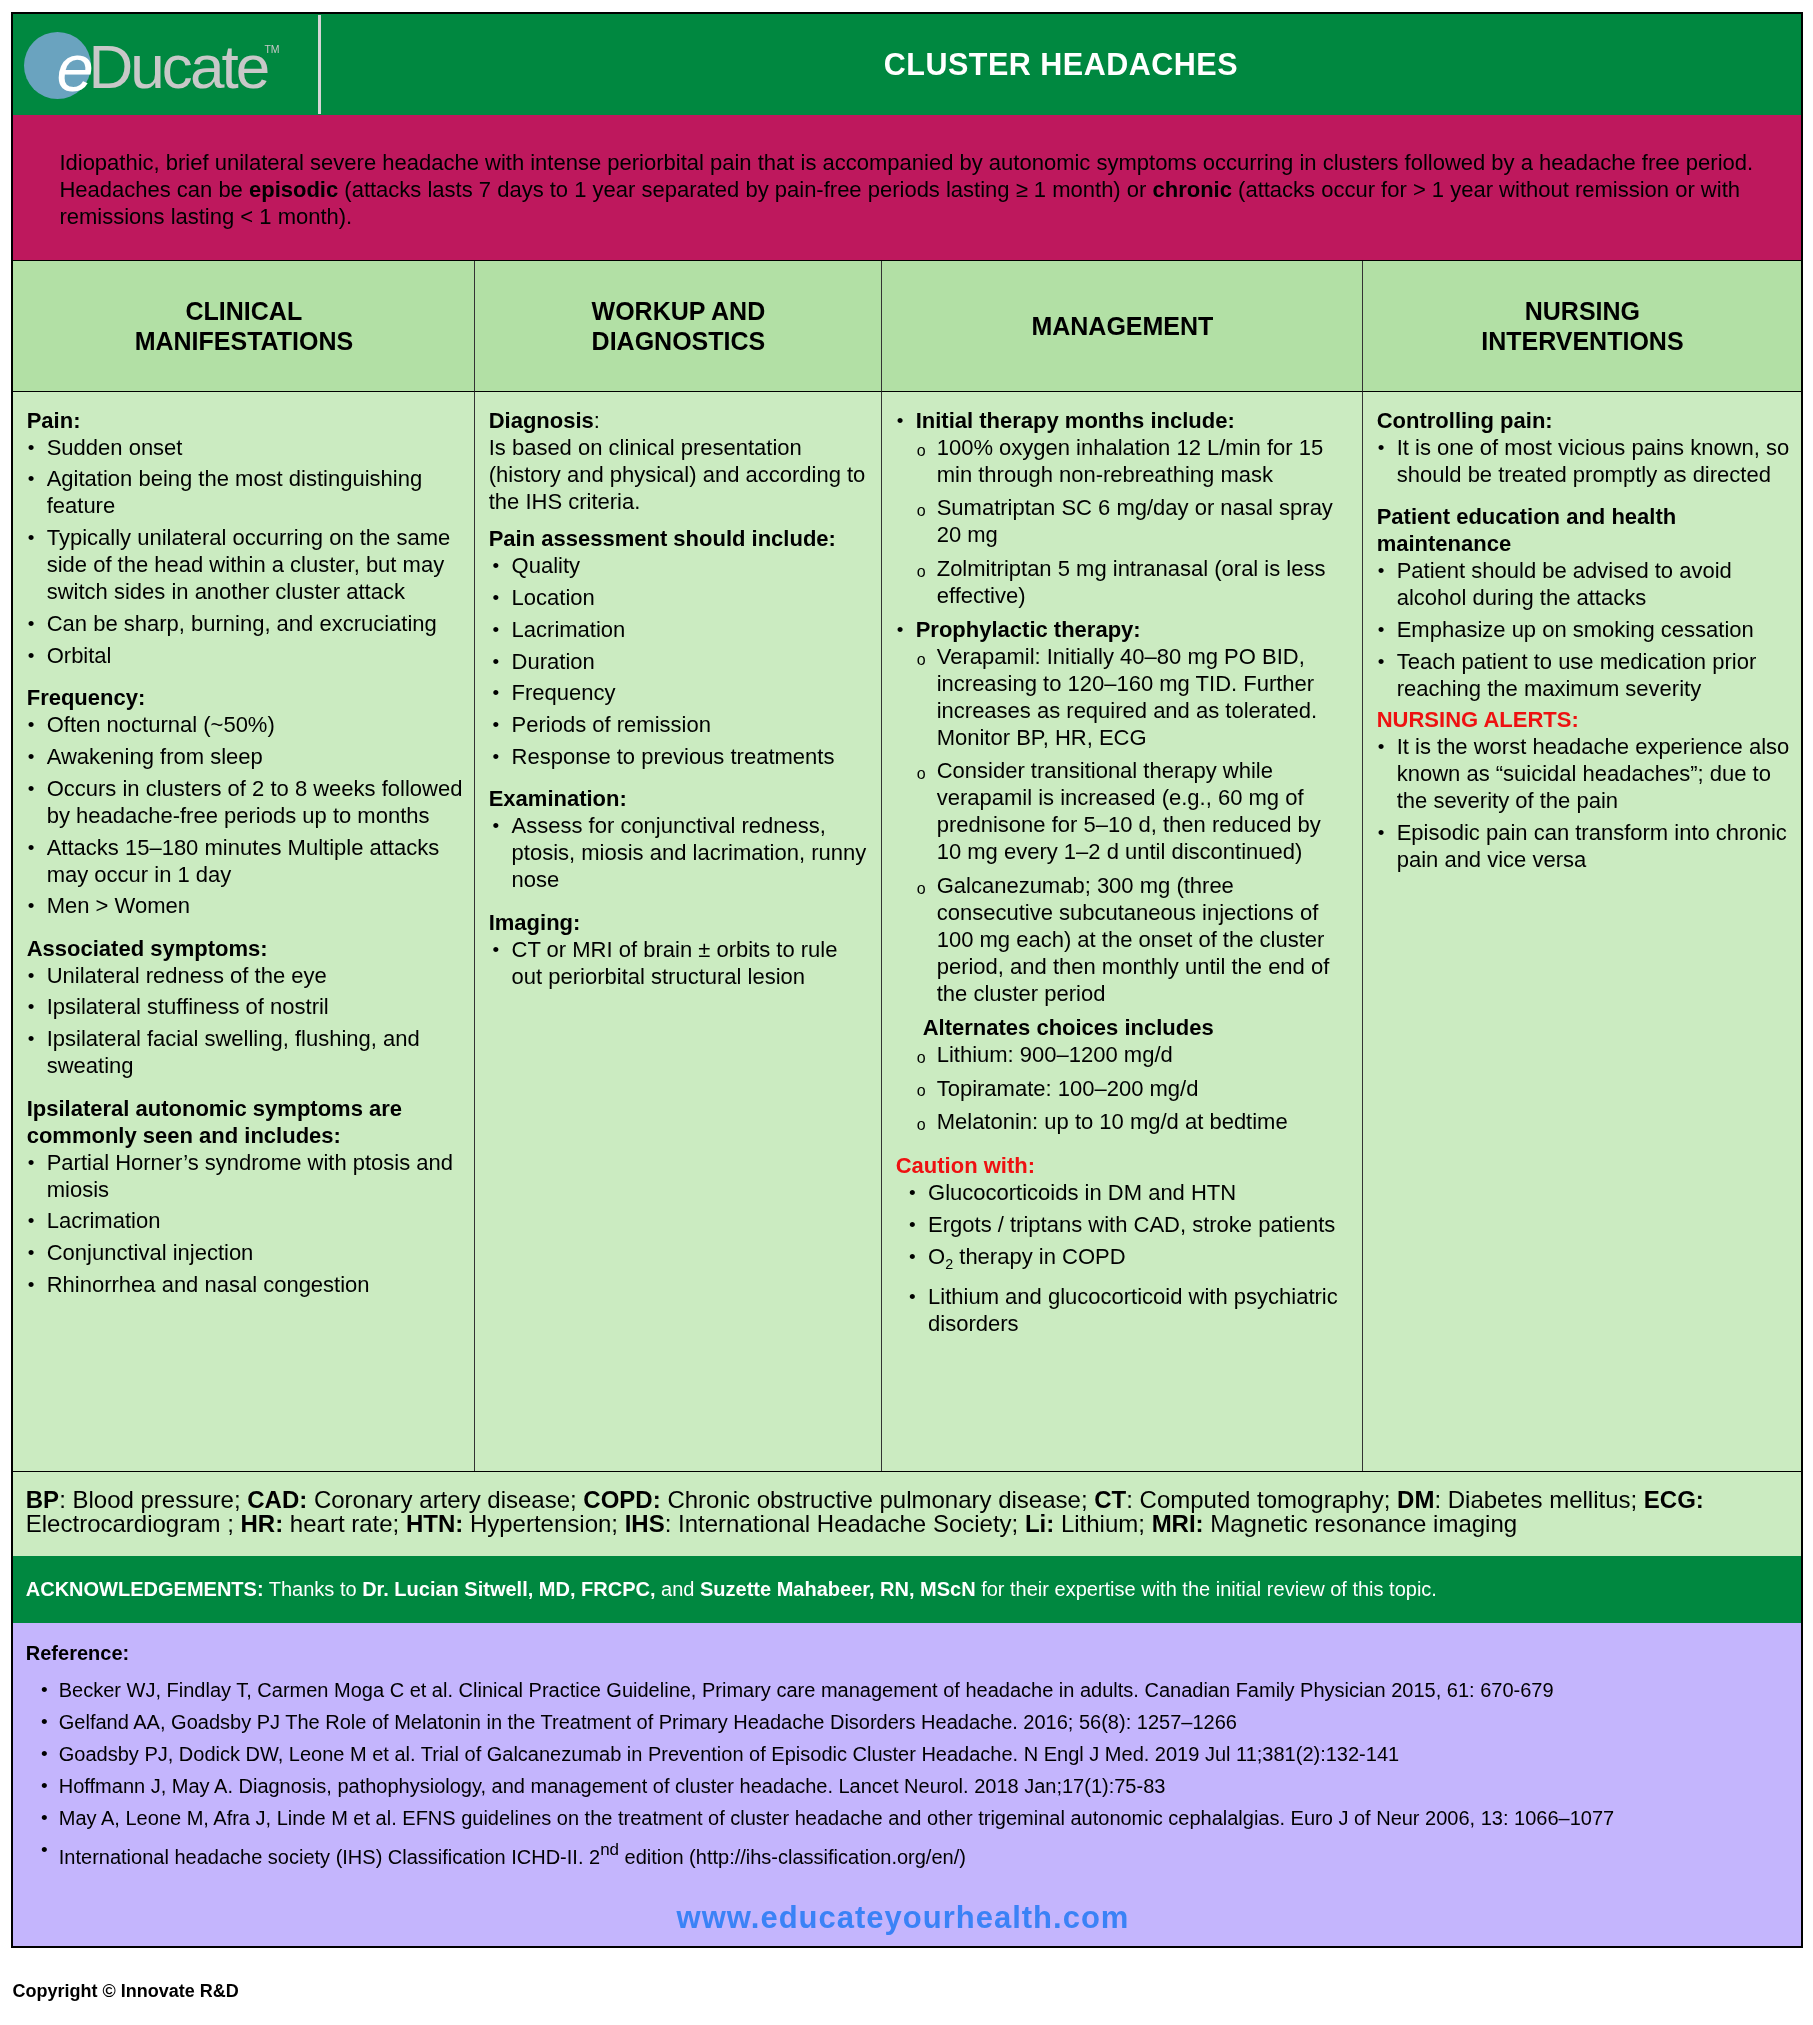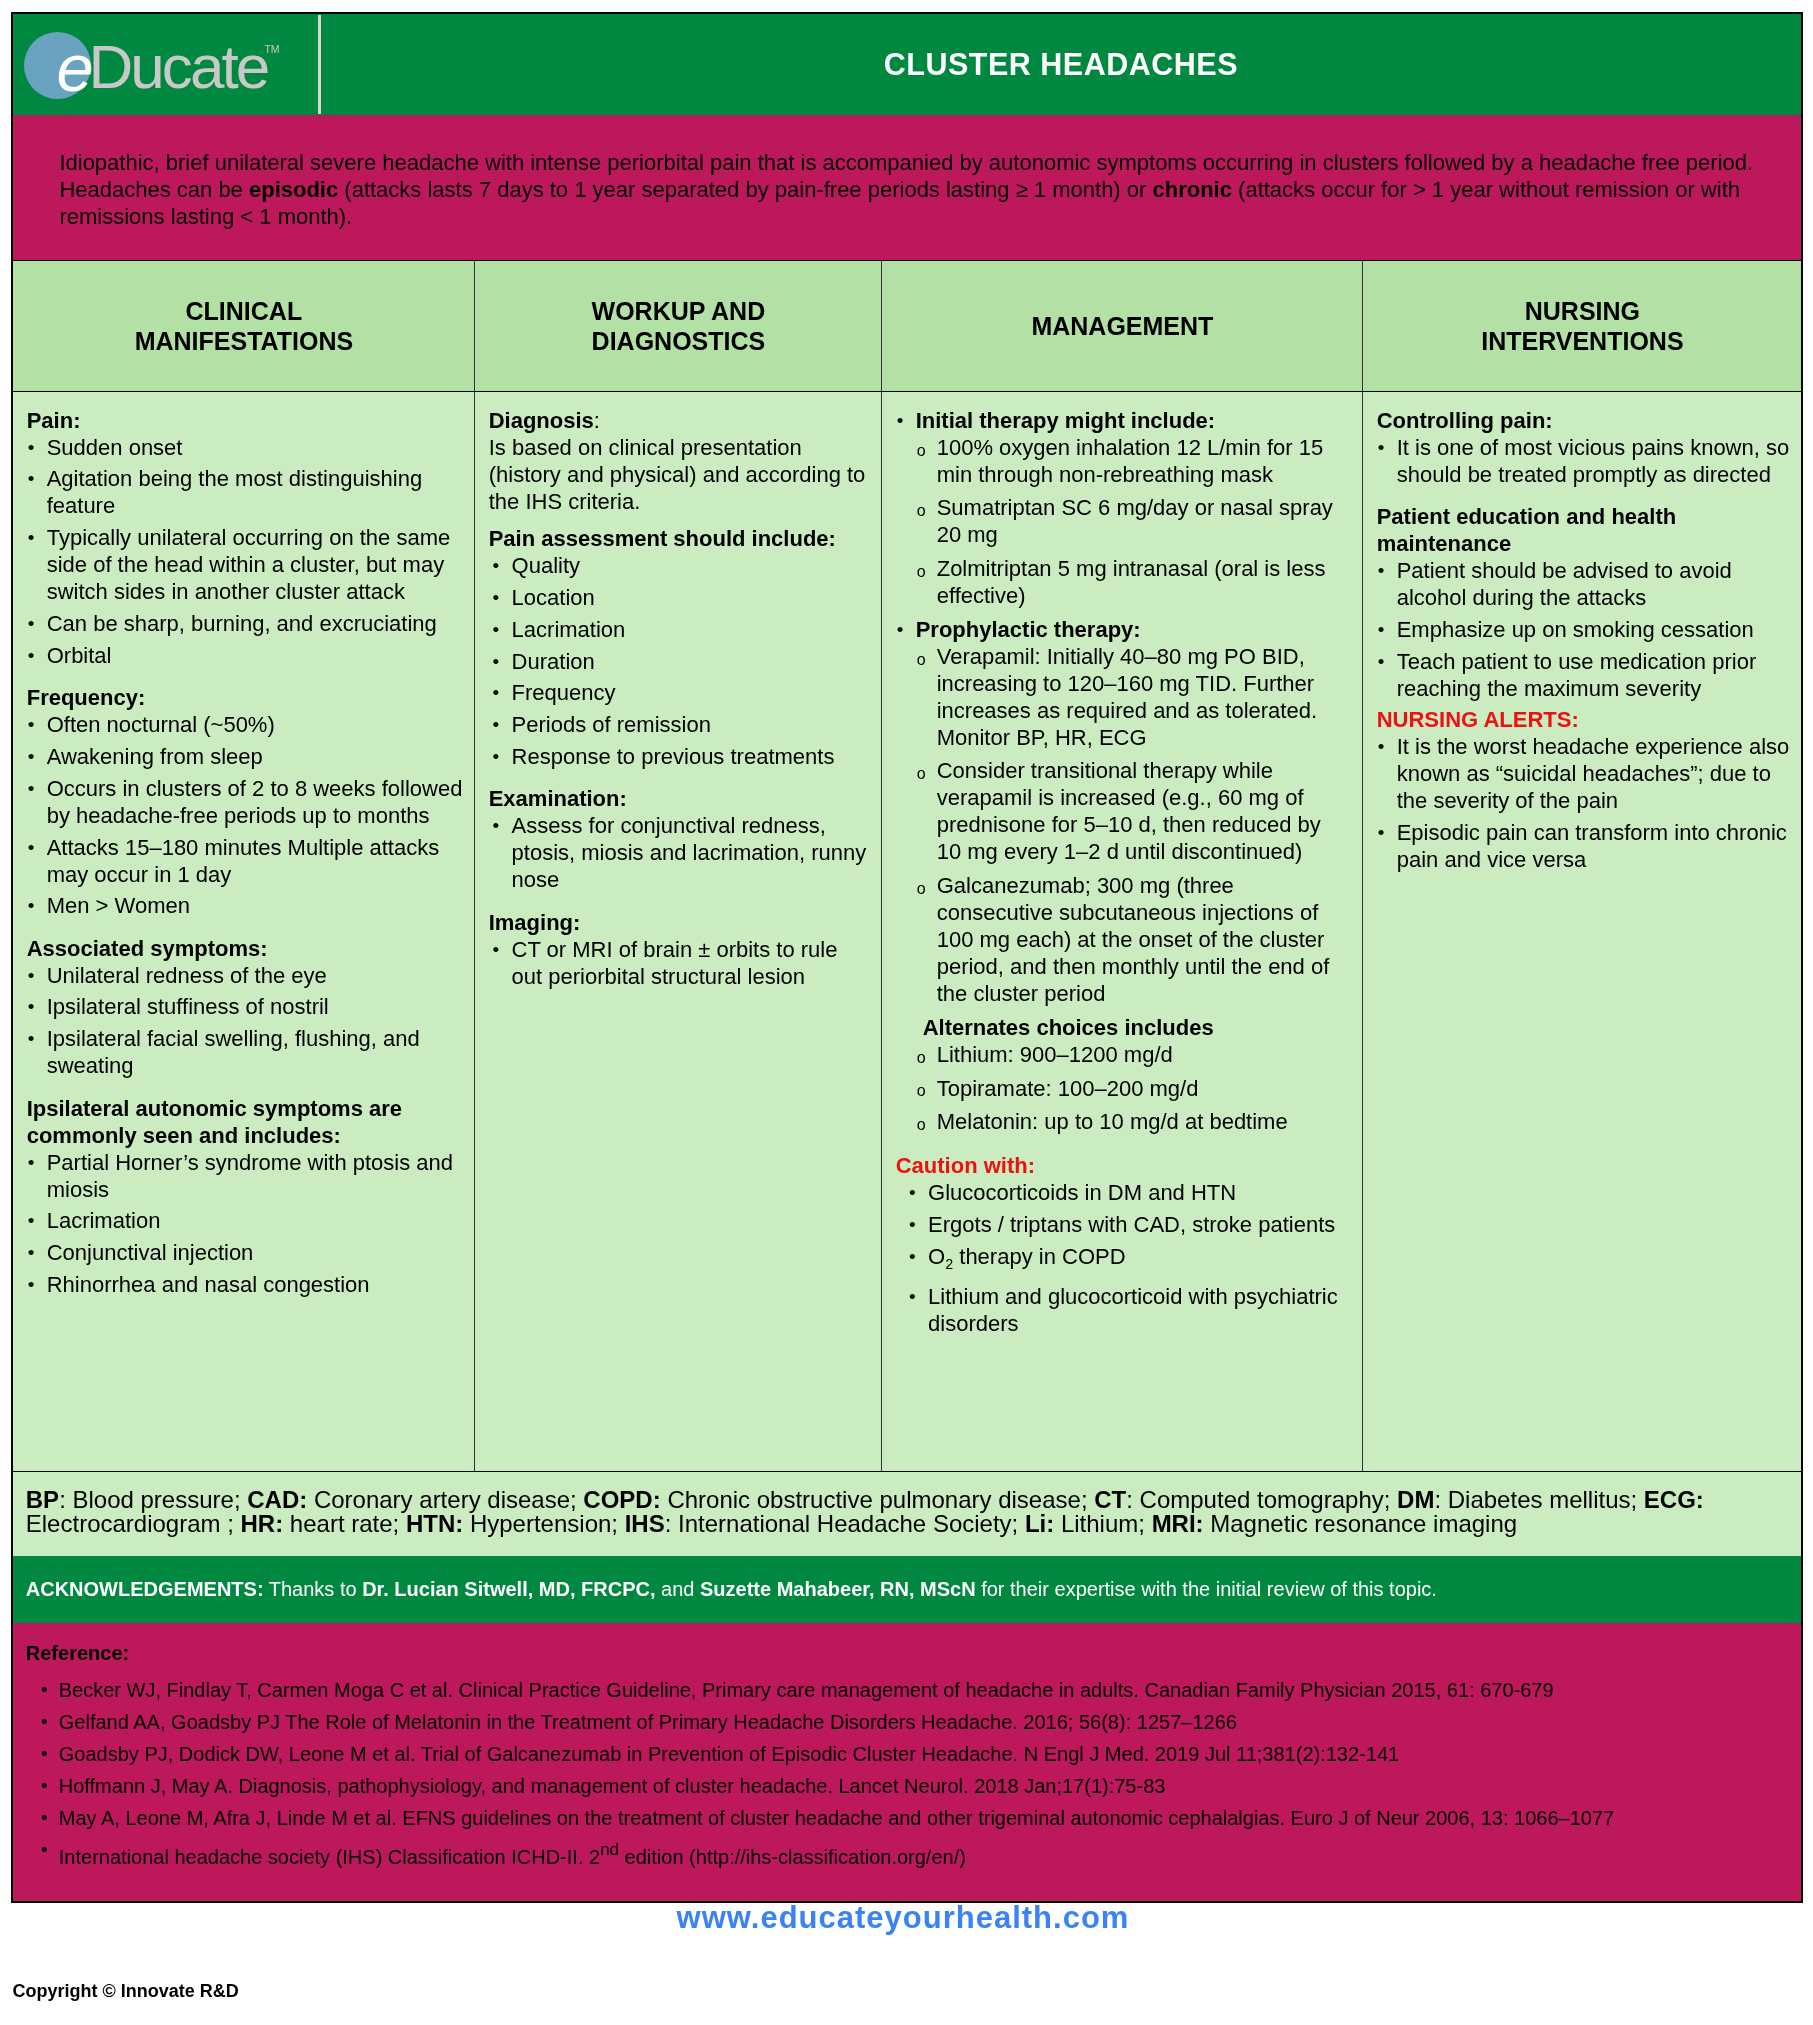--- a/index.html
+++ b/index.html
@@ -43,21 +43,21 @@
 
   
   .abbr { background: #cbebc1; height: 85px; border-top: 1.9px solid #000; padding: 15.2px 19px 0 12.4px; font-size: 24px; line-height: 24px; }
   .abbr b { font-weight: bold; }
 
   
   .ack { background: #008840; height: 67px; display: flex; align-items: center; padding-left: 12.4px; font-size: 20px; color: #ffffff; }
   .ack b { font-weight: bold; }
 
   
-  .refs { background: #be185d; height: 278px; padding: 15.2px 19px 0 12.4px; font-size: 20px; }
+  .refs { background: #c4b5fd; height: 323px; padding: 15.2px 19px 0 12.4px; font-size: 20px; }
   .refs-title { font-weight: bold; line-height: 28.6px; margin-bottom: 6.7px; }
   .refs ul { list-style: none; }
   .refs li { position: relative; padding-left: 33px; line-height: 32px; }
   .refs li::before { content: "•"; position: absolute; left: 15.2px; top: 0; font-size: 19px; }
 
   .website { position: absolute; left: 0; right: 8px; top: 1900px; text-align: center; font-size: 31px; font-weight: bold; color: #3b82f6; letter-spacing: 1px; }
   .copyright { position: absolute; left: 12.4px; top: 1981px; font-size: 18px; font-weight: bold; }
 </style>
 </head>
 <body>
@@ -159,21 +159,21 @@
         <li>Assess for conjunctival redness, ptosis, miosis and lacrimation, runny nose</li>
       </ul>
       <div class="gap-s"></div>
       <div class="sec-title">Imaging:</div>
       <ul class="bul" style="margin-left:2.9px;">
         <li>CT or MRI of brain ± orbits to rule out periorbital structural lesion</li>
       </ul>
     </div>
 
     <div class="col-body">
-      <div class="bul-head">Initial therapy might include:</div>
+      <div class="bul-head">Initial therapy months include:</div>
       <ul class="sub">
         <li>100% oxygen inhalation 12 L/min for 15 min through non-rebreathing mask</li>
         <li>Sumatriptan SC 6 mg/day or nasal spray 20 mg</li>
         <li>Zolmitriptan 5 mg intranasal (oral is less effective)</li>
       </ul>
       <div class="bul-head" style="margin-top:4.8px;">Prophylactic therapy:</div>
       <ul class="sub">
         <li>Verapamil: Initially 40–80 mg PO BID, increasing to 120–160 mg TID. Further increases as required and as tolerated. Monitor BP, HR, ECG</li>
         <li>Consider transitional therapy while verapamil is increased (e.g., 60 mg of prednisone for 5–10 d, then reduced by 10 mg every 1–2 d until discontinued)</li>
         <li>Galcanezumab; 300 mg (three consecutive subcutaneous injections of 100 mg each) at the onset of the cluster period, and then monthly until the end of the cluster period</li>

